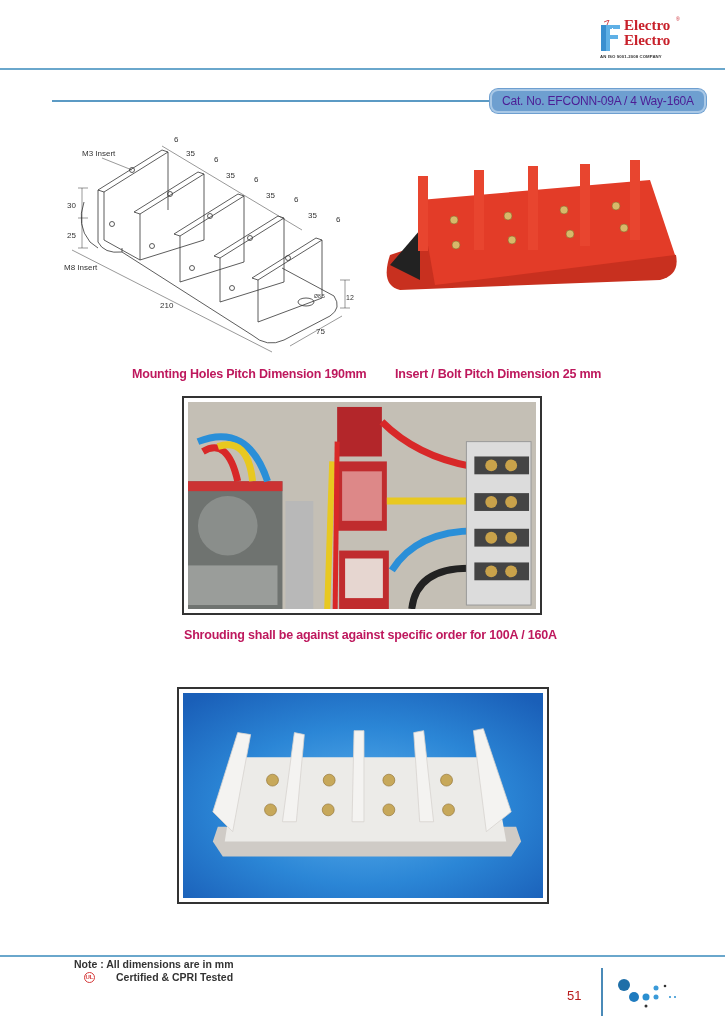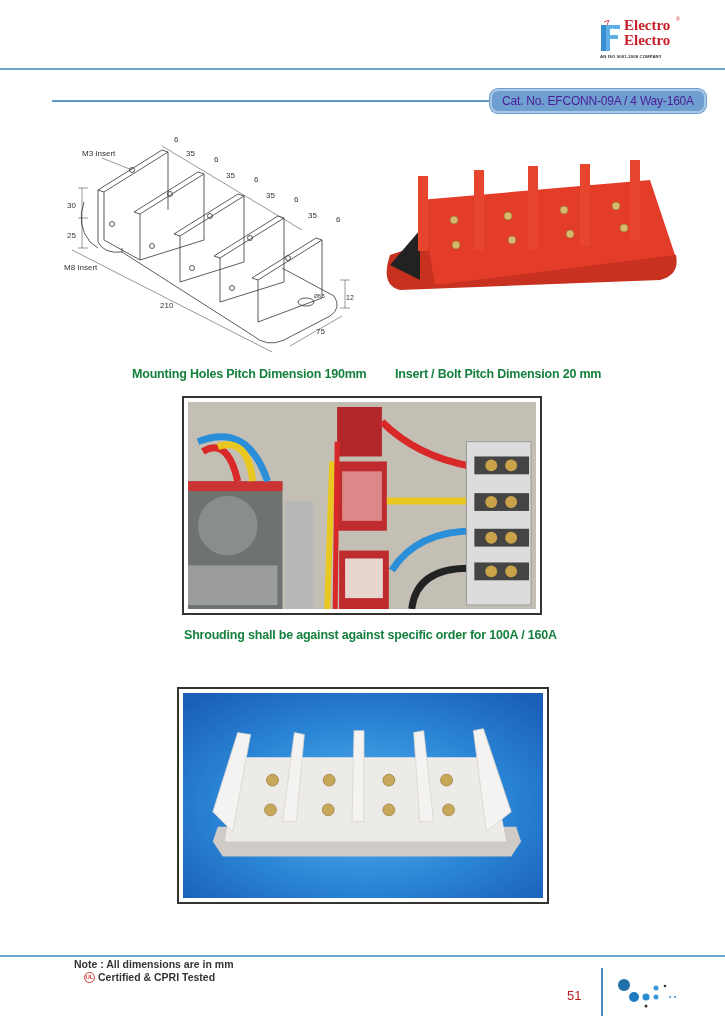--- a/index.html
+++ b/index.html
@@ -19,33 +19,33 @@
               background: #6e9fd0; border: 2px solid #a9c8e6; box-shadow: 0 0 0 1px #6e9fd0;
               color: #4c1d95; font-size: 12px; line-height: 20px; white-space: nowrap; font-family: "Liberation Sans", sans-serif; letter-spacing: -0.2px; }
 
   
   .drawing { position: absolute; left: 62px; top: 130px; width: 300px; height: 230px; }
   .drawing text { font-family: "Liberation Sans", sans-serif; fill: #333; }
 
   
   .photo-red { position: absolute; left: 380px; top: 160px; width: 310px; height: 145px; }
 
-  .caption { position: absolute; font-weight: bold; font-size: 12.5px; color: #15803d; white-space: nowrap; font-family: "Liberation Sans", sans-serif; letter-spacing: -0.2px; }
+  .caption { position: absolute; font-weight: bold; font-size: 12.5px; color: #be185d; white-space: nowrap; font-family: "Liberation Sans", sans-serif; letter-spacing: -0.2px; }
 
   
   .frame { position: absolute; border: 2px solid #333; background: #fff; padding: 4px; }
   .frame .inner { width: 100%; height: 100%; position: relative; overflow: hidden; }
 
   .photo-panel { background: #bcb8b0; }
   .photo-blue { background: radial-gradient(ellipse at 50% 55%, #5cb0ec 0%, #2b86d6 45%, #1a5fb8 100%); }
 
   
   .rule-bottom { position: absolute; left: 0; top: 955px; width: 725px; height: 2px; background: #6aa7cc; }
   .note { position: absolute; left: 54px; top: 958px; font-size: 10.5px; font-weight: bold; color: #333; white-space: nowrap; padding-left: 20px; }
-  .cert { position: absolute; left: 84px; top: 971px; font-size: 10.5px; font-weight: bold; color: #333; white-space: nowrap; display: flex; align-items: center; gap: 3px; }
+  .cert { position: absolute; left: 84px; top: 971px; font-size: 10.5px; font-weight: bold; color: #333; white-space: nowrap; display: flex; align-items: center; gap: 21px; }
   .ul-icon { width: 11px; height: 11px; border-radius: 50%; border: 1.5px solid #d63a3a; color: #d63a3a; font-size: 6px; line-height: 8px; text-align: center; font-weight: bold; }
   .page-num { position: absolute; left: 567px; top: 988px; font-size: 13px; color: #b91c1c; }
   .vbar { position: absolute; left: 601px; top: 968px; width: 2px; height: 48px; background: #4a8ab8; }
   .dots { position: absolute; left: 610px; top: 975px; width: 80px; height: 40px; }
 </style>
 </head>
 <body>
 
 <div class="logo">
   <svg class="mark" viewBox="0 0 22 32">
@@ -140,21 +140,21 @@
     <circle cx="128" cy="56" r="4"></circle>
       <circle cx="132" cy="80" r="4"></circle>
     <circle cx="184" cy="50" r="4"></circle>
       <circle cx="190" cy="74" r="4"></circle>
     <circle cx="236" cy="46" r="4"></circle>
       <circle cx="244" cy="68" r="4"></circle>
   </g>
 </svg>
 
 <div class="caption" style="left:132px; top:367px;">Mounting Holes Pitch Dimension 190mm</div>
-<div class="caption" style="left:395px; top:367px;">Insert / Bolt Pitch Dimension 20 mm</div>
+<div class="caption" style="left:395px; top:367px;">Insert / Bolt Pitch Dimension 25 mm</div>
 
 <div class="frame" style="left:182px; top:396px; width:360px; height:219px;">
   <svg class="inner photo-panel" viewBox="0 0 350 209" preserveAspectRatio="none">
     <rect width="350" height="209" fill="#c4bfb5"></rect>
 
     <rect x="0" y="80" width="95" height="129" fill="#6f7370"></rect>
     <circle cx="40" cy="125" r="30" fill="#8a8e8b"></circle>
     <rect x="0" y="165" width="90" height="40" fill="#9a9d9a"></rect>
     <rect x="0" y="80" width="95" height="10" fill="#c33"></rect>
 

